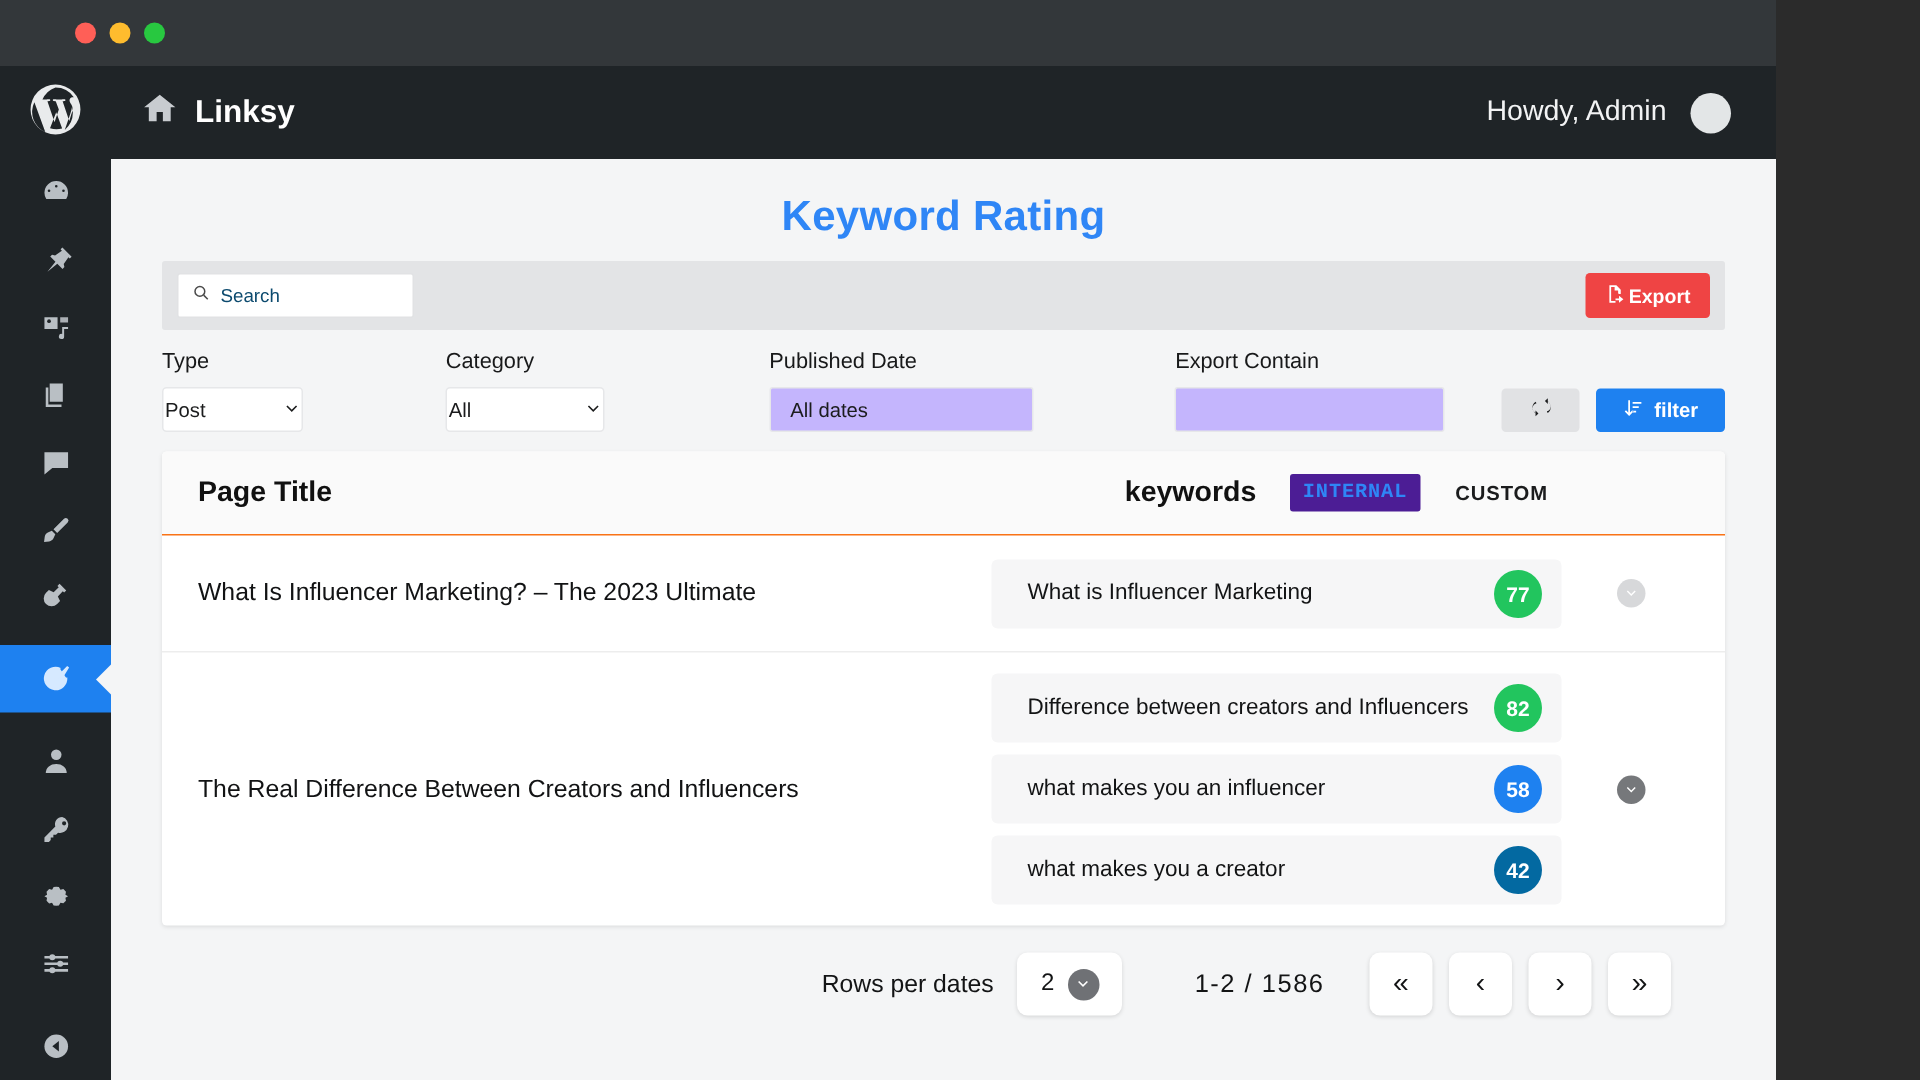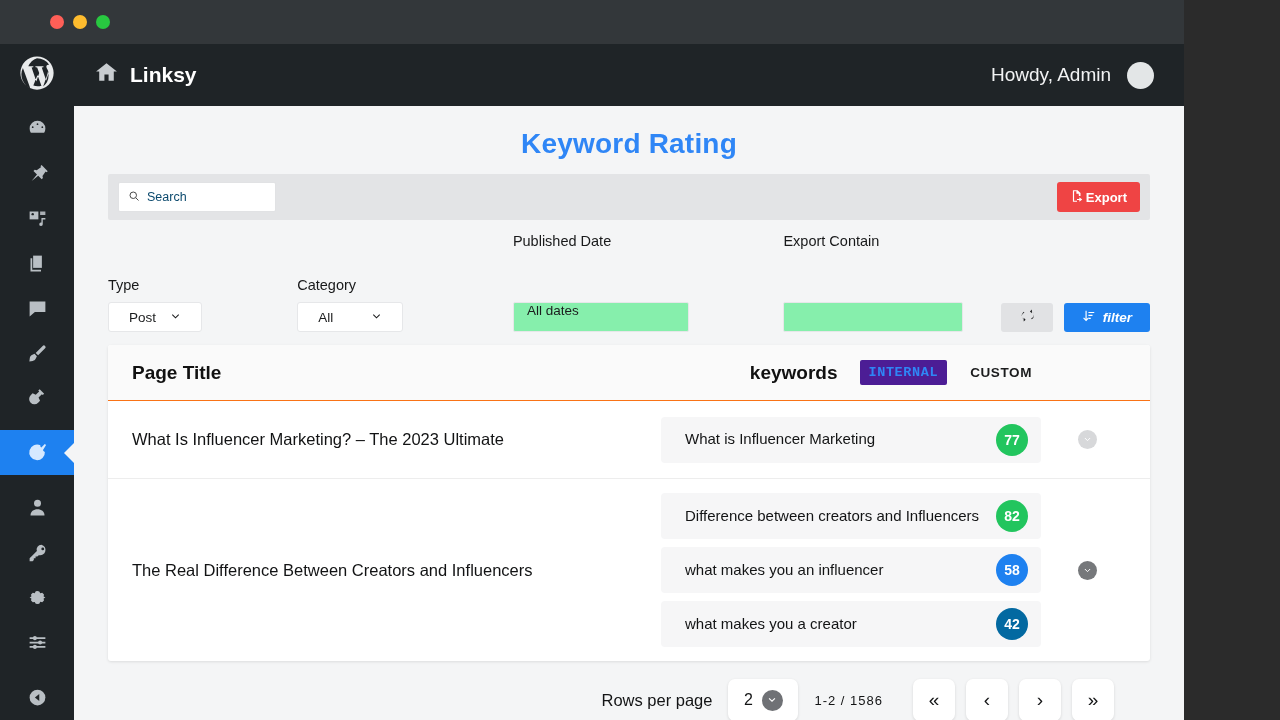--- a/index.html
+++ b/index.html
@@ -151,35 +151,35 @@
   .fgroup.date { width: 286px; }
   .fgroup.keyword { width: 230px; }
   .flabel {
     font-size: 14.5px; color: #18191a; font-weight: 400;
     margin-bottom: 9px;
   }
   .select {
     width: 94px; height: 30px;
     background: #fff; border: 1px solid #e6e7e9; border-radius: 3px;
     display: flex; align-items: center; justify-content: space-between;
-    padding: 0 20px;
+    padding: 0 1px;
     font-size: 13.5px; color: #1b1c1d;
   }
   .select.wide { width: 106px; }
   .select svg { width: 11px; height: 11px; stroke: #1b1c1d; fill: none; stroke-width: 2.3; }
   .textinput {
     height: 30px;
-    background: #86efac; border: 1px solid #e6e7e9; border-radius: 2px;
-    display: flex; 
+    background: #c4b5fd; border: 1px solid #e6e7e9; border-radius: 2px;
+    display: flex; align-items: center;
     padding: 0 13px;
-    font-size: 13.5px; color: #1b1c1d; margin-top: 44px;
+    font-size: 13.5px; color: #1b1c1d;
   }
   .textinput.date { width: 176px; }
   .textinput.keyword { width: 180px; }
-  .fbtns { margin-left: auto; display: flex; align-items: flex-end; gap: 11px; font-style: italic; }
+  .fbtns { margin-left: auto; display: flex; align-items: flex-end; gap: 11px; }
   .refresh-btn {
     width: 52px; height: 29px;
     background: #e1e2e4; border-radius: 3px;
     display: flex; align-items: center; justify-content: center;
   }
   .refresh-btn svg { width: 15px; height: 15px; fill: #1d1e1f; }
   .filter-btn {
     width: 86px; height: 29px;
     background: #1e81f0; border-radius: 3px;
     color: #fff; font-size: 13.5px; font-weight: 700;
@@ -269,21 +269,21 @@
     box-shadow: 0 1px 3px rgba(0,0,0,0.13);
     display: flex; align-items: center; justify-content: center; gap: 9px;
     font-size: 16px; color: #131415;
   }
   .rpp-chip {
     width: 21px; height: 21px; border-radius: 50%;
     background: #6f7175;
     display: flex; align-items: center; justify-content: center;
   }
   .rpp-chip svg { width: 10px; height: 10px; stroke: #ffffff; fill: none; stroke-width: 2.6; }
-  .range { font-size: 13px; color: #131415; letter-spacing: 1px; }
+  .range { font-size: 17px; color: #131415; letter-spacing: 1px; margin-left: 32px; }
   .pbtns { display: flex; gap: 11px; margin-left: 14px; }
   .pbtn {
     width: 42px; height: 42px;
     background: #fff; border-radius: 7px;
     box-shadow: 0 1px 3px rgba(0,0,0,0.13);
     display: flex; align-items: center; justify-content: center;
     font-size: 19px; color: #131415;
   }
 </style>
 </head>
@@ -552,21 +552,21 @@
               <span class="chev-circle solid">
                 <svg viewBox="0 0 24 24">
                     <path d="M5 8l7 7 7-7"></path>
                   </svg>
               </span>
             </div>
           </div>
         </div>
 
         <div class="pagination">
-          <span class="rpp-label">Rows per page</span>
+          <span class="rpp-label">Rows per dates</span>
           <div class="rpp-select">
             <span>2</span>
             <span class="rpp-chip">
               <svg viewBox="0 0 24 24">
                   <path d="M5 8l7 7 7-7"></path>
                 </svg>
             </span>
           </div>
           <span class="range">1-2 / 1586</span>
           <div class="pbtns">

